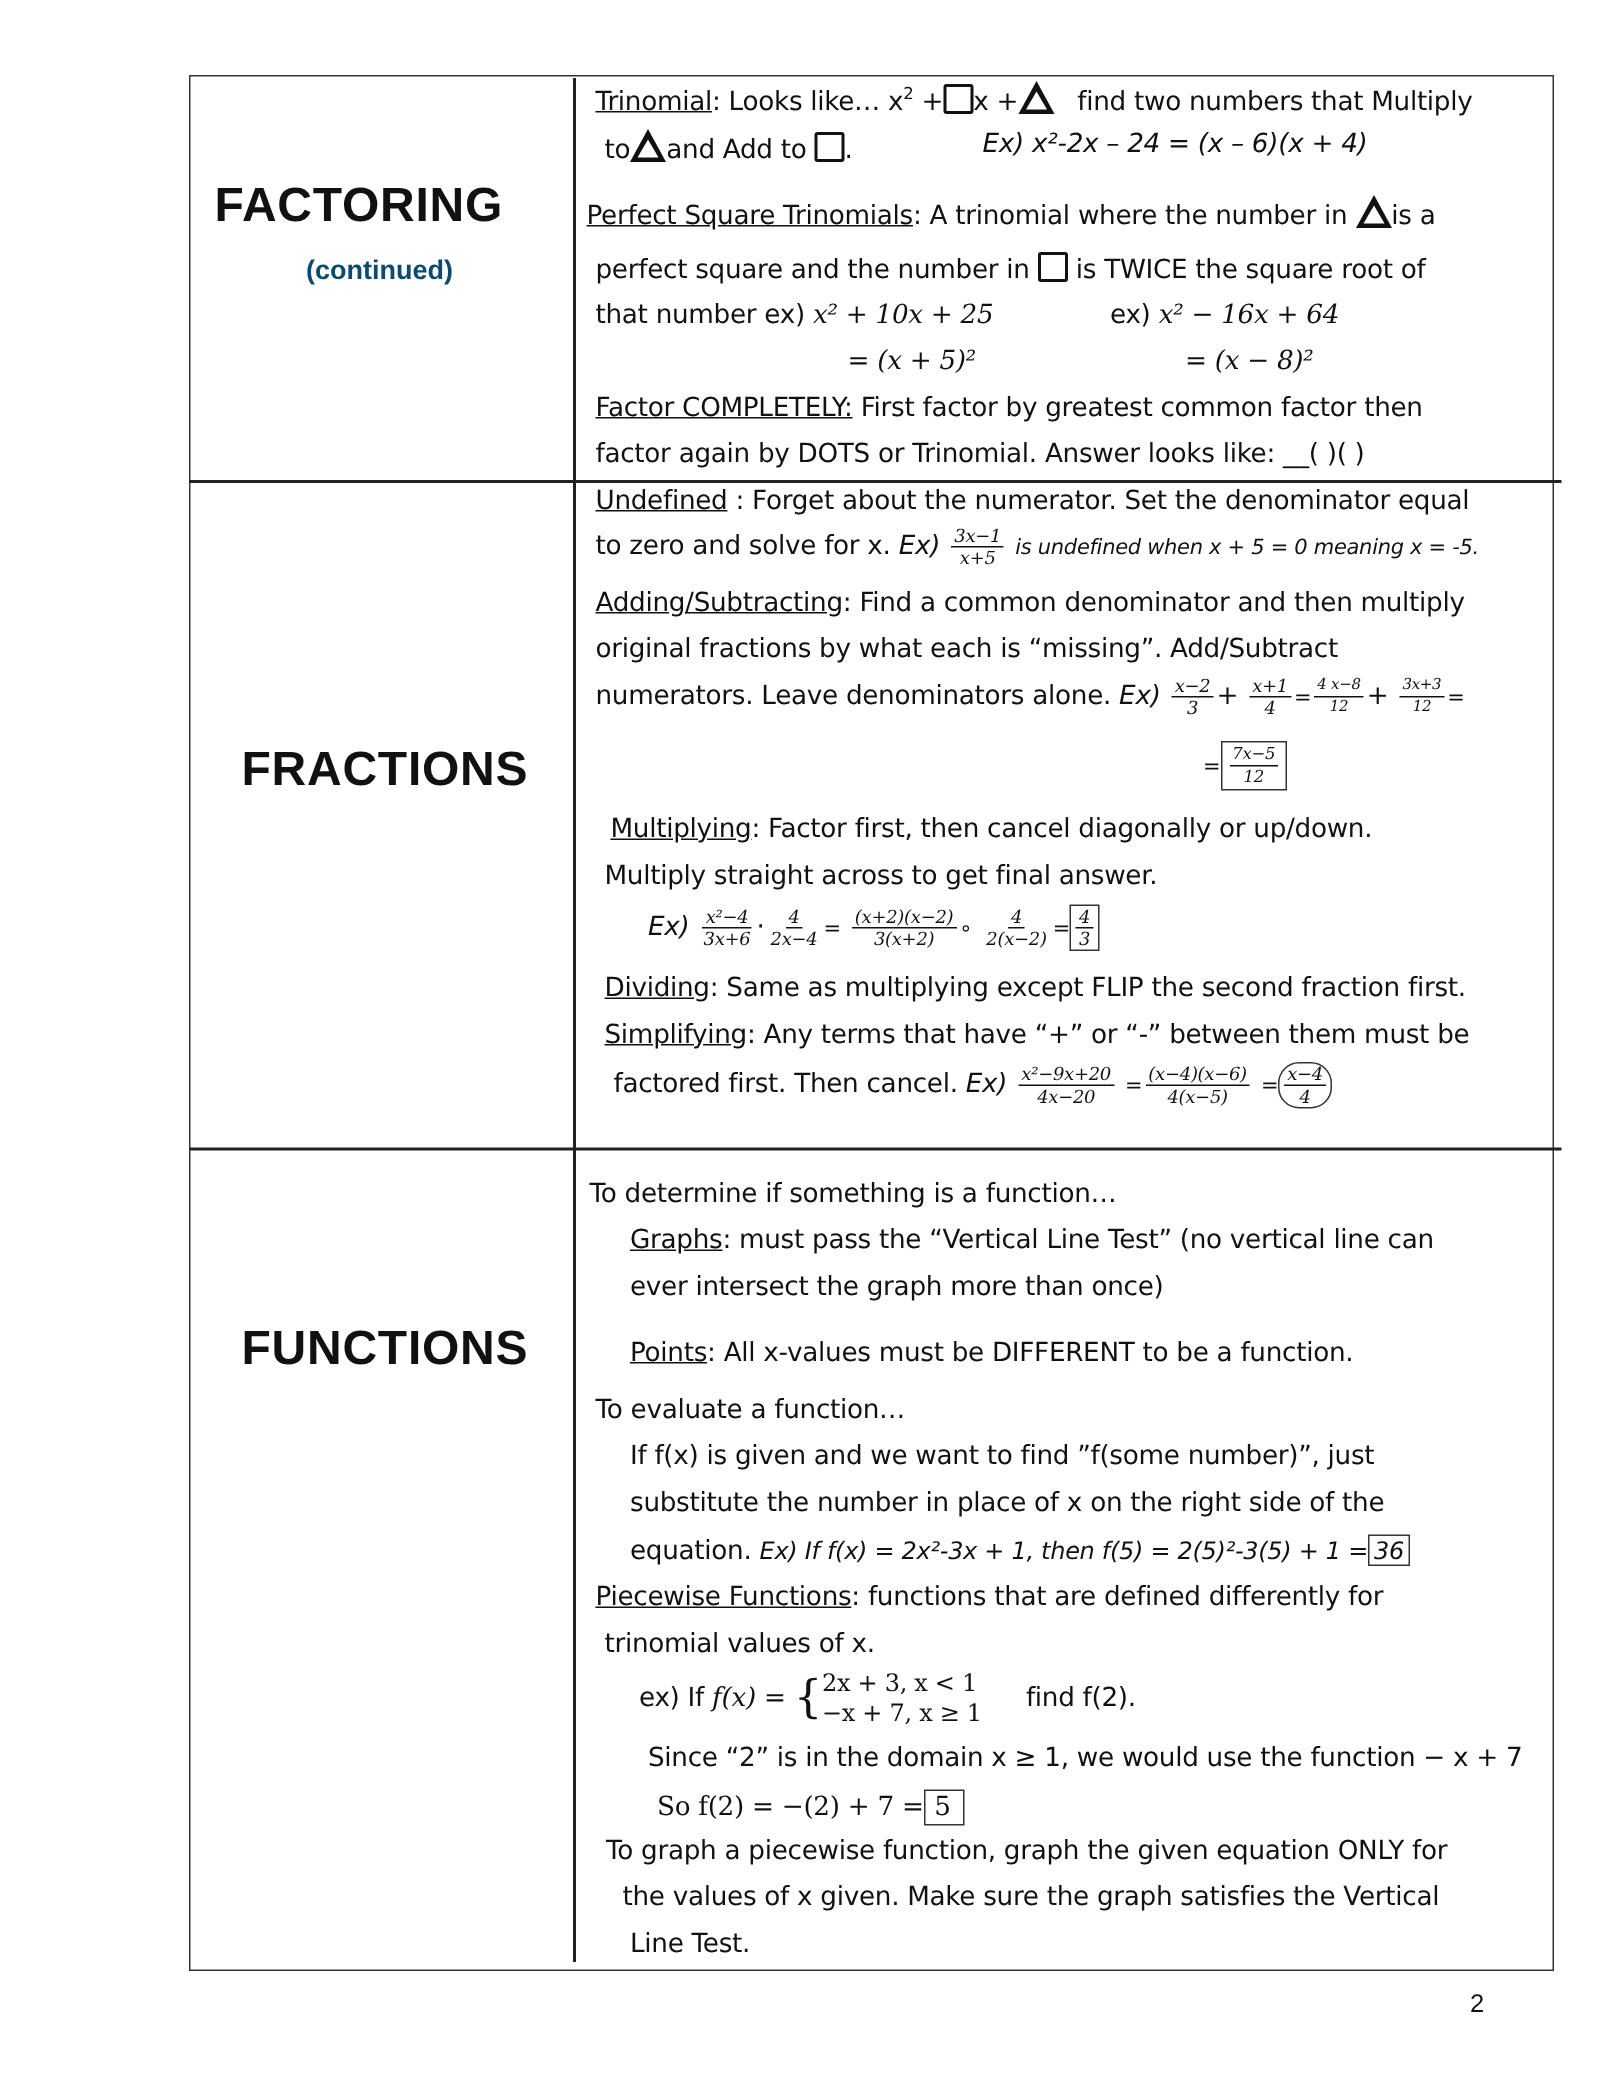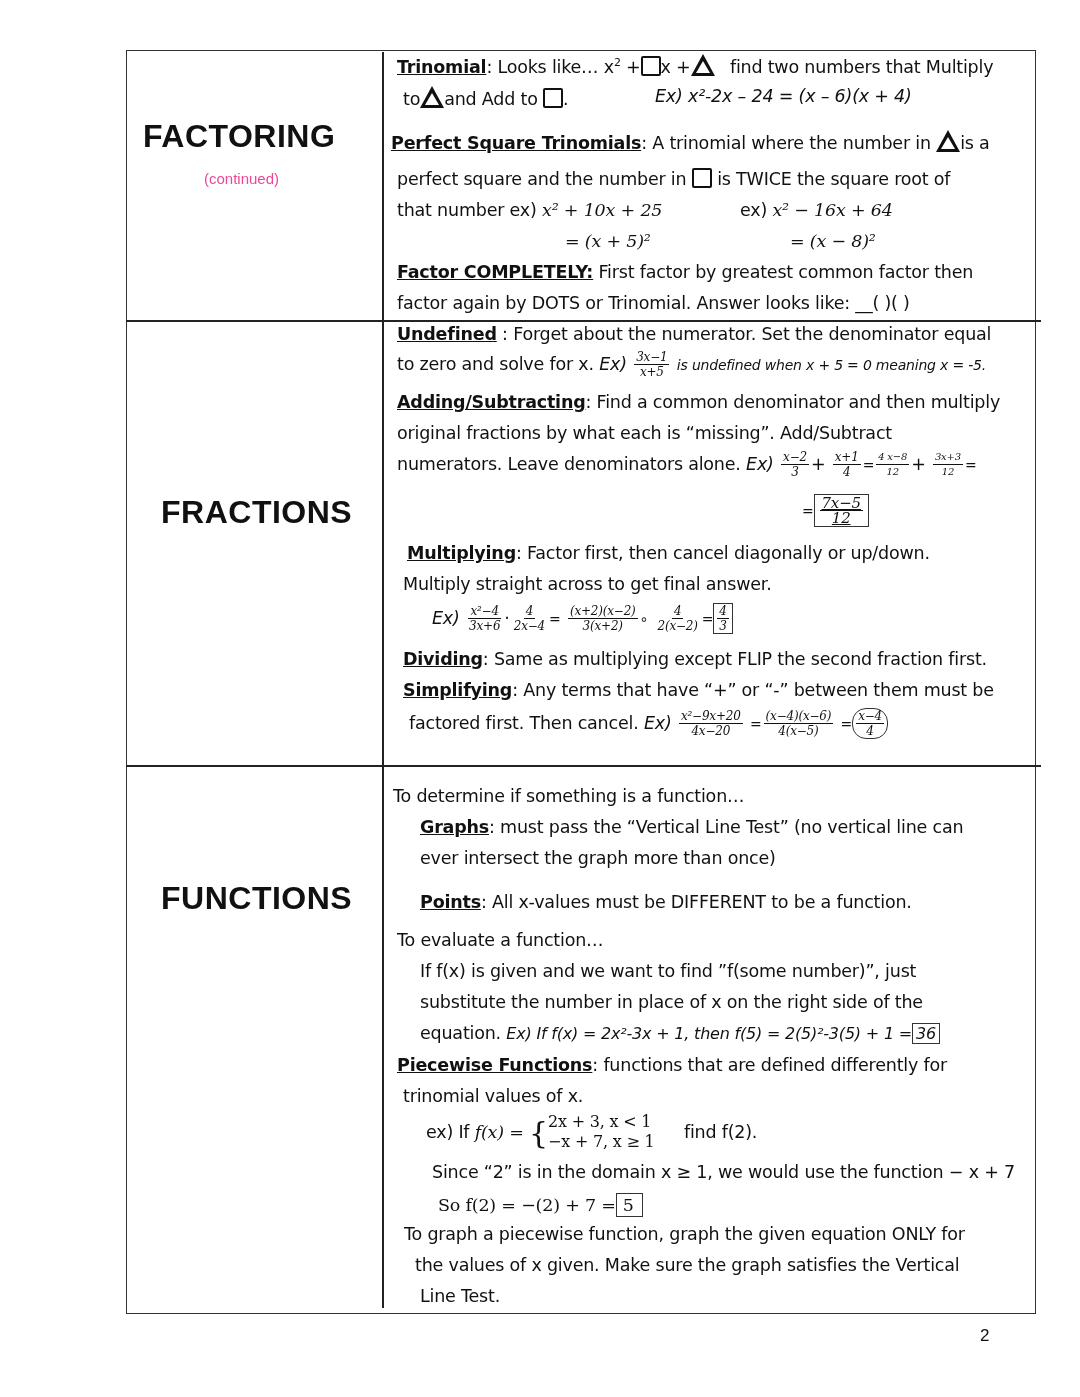--- a/index.html
+++ b/index.html
@@ -4,25 +4,25 @@
   <style>
     html, body { margin: 0; padding: 0; background: #ffffff; }
     body { width: 1080px; height: 1397px; position: relative; overflow: hidden;
            font-family: "DejaVu Sans", sans-serif; color: #111; }
     .hline { position: absolute; height: 2px; background: #222; }
     .vline { position: absolute; width: 2px; background: #222; }
     .outer { position: absolute; left: 126px; top: 50px; width: 910px; height: 1264px;
              border: 1.5px solid #333; box-sizing: border-box; }
     .heading { position: absolute; font-family: "Liberation Sans", sans-serif; font-weight: bold;
                color: #111; letter-spacing: 0.5px; }
-    .subheading { position: absolute; font-family: "Liberation Sans", sans-serif; font-weight: normal;
-                  font-size: 15px; color: #ec4899; }
+    .subheading { position: absolute; font-family: "Liberation Sans", sans-serif; font-weight: bold;
+                  font-size: 18px; color: #0c4a6e; }
     .line { position: absolute; font-family: "DejaVu Sans", sans-serif; font-size: 17.5px;
             white-space: nowrap; color: #111; letter-spacing: -0.2px; }
-    .lbl { font-weight: bold; text-decoration: underline; }
+    .lbl { font-weight: normal; text-decoration: underline; }
     .it { font-style: italic; }
     .math { font-family: "DejaVu Serif", serif; font-style: italic; }
     .mathn { font-family: "DejaVu Serif", serif; }
     .small { font-size: 14px; }
     .frac { display: inline-flex; flex-direction: column; align-items: center;
             vertical-align: middle; font-family: "DejaVu Serif", serif; font-size: 12px;
             line-height: 14px; margin: 0 2px; }
     .frac .num { border-bottom: 1px solid #111; padding: 0 2px; font-style: italic; }
     .frac .den { padding: 0 2px; font-style: italic; }
     .boxed { border: 1.5px solid #333; padding: 1px 3px; display: inline-block; }
@@ -113,21 +113,21 @@
     </span><span class="small">=</span><span class="frac" style="font-size:10px;">
       <span class="num">4 x−8</span>
       <span class="den">12</span>
     </span>+
   <span class="frac" style="font-size:10px;">
       <span class="num">3x+3</span>
       <span class="den">12</span>
     </span><span class="small">=</span>
 </div>
 <div class="line" style="left:802px; top:494px;">
-  <span class="small">=</span><span class="boxed"><span class="frac" style="font-size:15px;text-decoration:underline;">
+  <span class="small">=</span><span class="boxed"><span class="frac" style="font-size:11px;">
         <span class="num">7x−5</span>
         <span class="den">12</span>
       </span></span>
 </div>
 
 <div class="line" style="left:407px; top:543px;">
   <span class="lbl">Multiplying</span><span>:  Factor first, then cancel diagonally or up/down.</span>
 </div>
 <div class="line" style="left:403px; top:574px;">Multiply straight across to get final answer.</div>
 <div class="line" style="left:432px; top:603px;">

